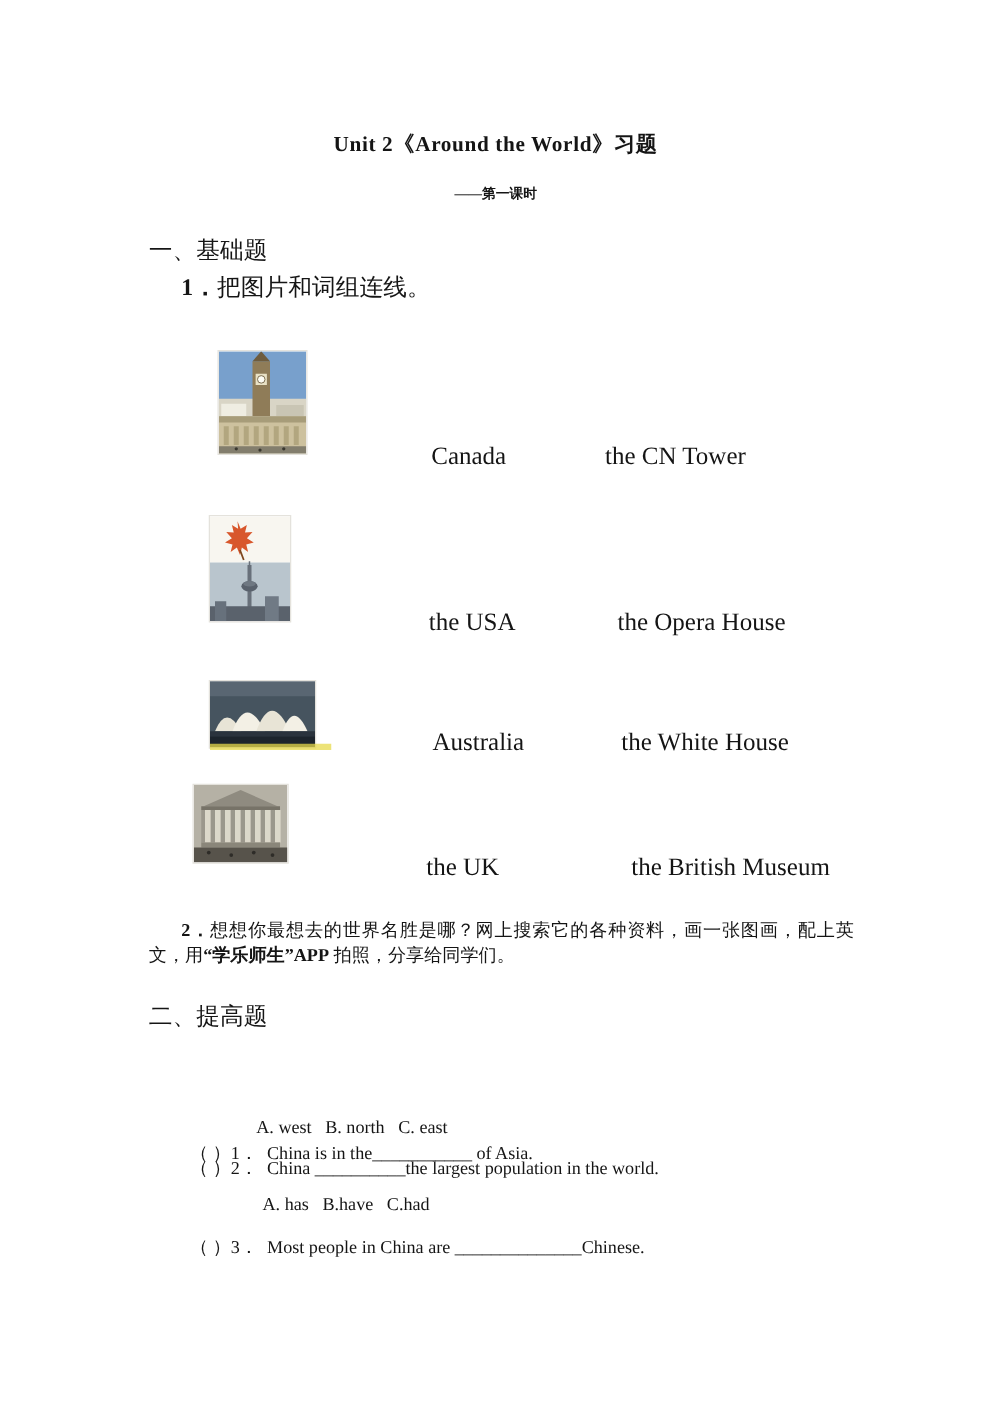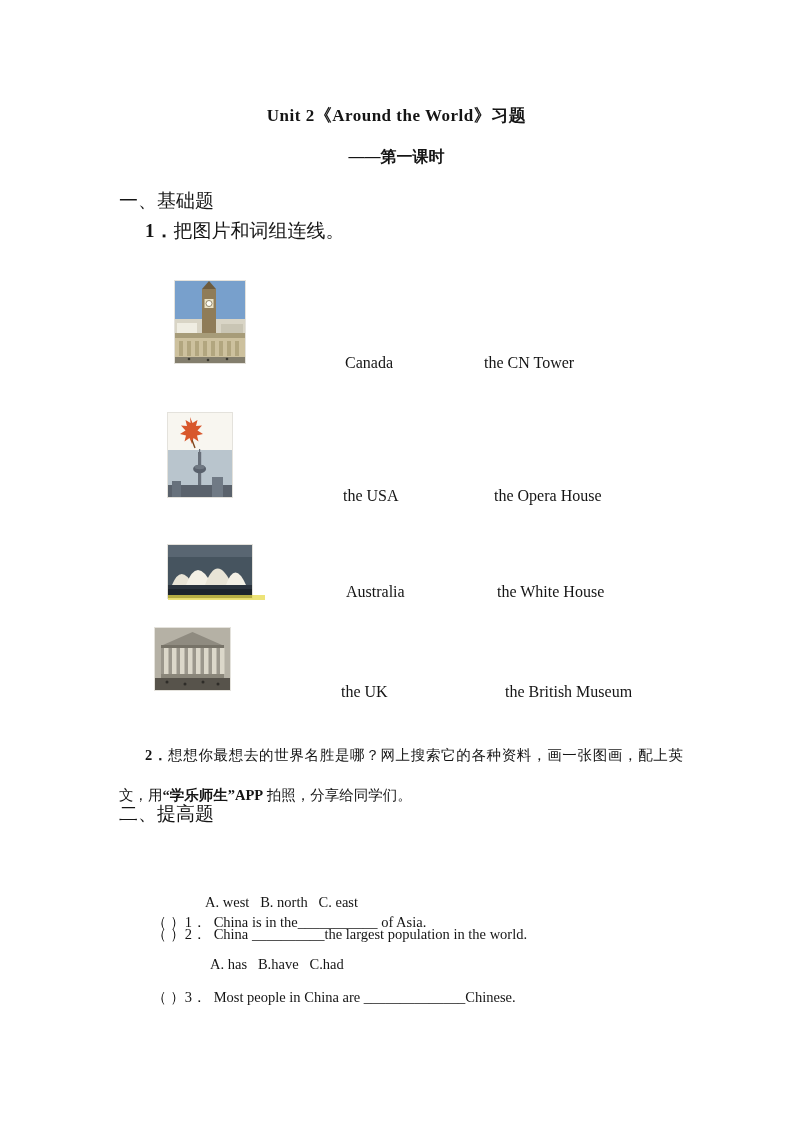--- a/index.html
+++ b/index.html
@@ -5,26 +5,26 @@
   * { margin:0; padding:0; box-sizing:border-box; }
   html,body { background:#ffffff; }
   body {
     width:793px; height:1122px;
     font-family:"Liberation Serif","DejaVu Serif",serif;
     color:#151515;
   }
   .page { position:relative; width:793px; height:1122px; background:#ffffff; overflow:hidden; }
   .abs { position:absolute; }
   .title { top:104px; left:0; width:793px; text-align:center; font-size:17px; font-weight:700; letter-spacing:.5px; }
-  .subtitle { top:147px; left:0; width:793px; text-align:center; font-size:16px; font-weight:700; }
+  .subtitle { top:147px; left:0; width:793px; text-align:center; font-size:11px; font-weight:700; }
   .body-text { font-size:19px; line-height:1.35; }
   .bold { font-weight:700; }
-  .label { font-size:16px; white-space:nowrap; }
+  .label { font-size:20px; white-space:nowrap; }
   .pre { font-size:14.5px; white-space:pre-wrap; }
-  .para { font-size:14.5px; line-height:40px; text-indent:26px; text-align:justify; }
+  .para { font-size:14.5px; line-height:20px; text-indent:26px; text-align:justify; }
   .photo { overflow:hidden; box-shadow:0 0 0 1px #e4e2dc; background:#fff; }
   .photo svg { display:block; }
   .hl-strip { background:#e7d94b; opacity:.75; }
 </style>
 </head>
 <body>
 
 <div class="page">
 
   <div class="abs title">Unit 2《Around the World》习题</div>

